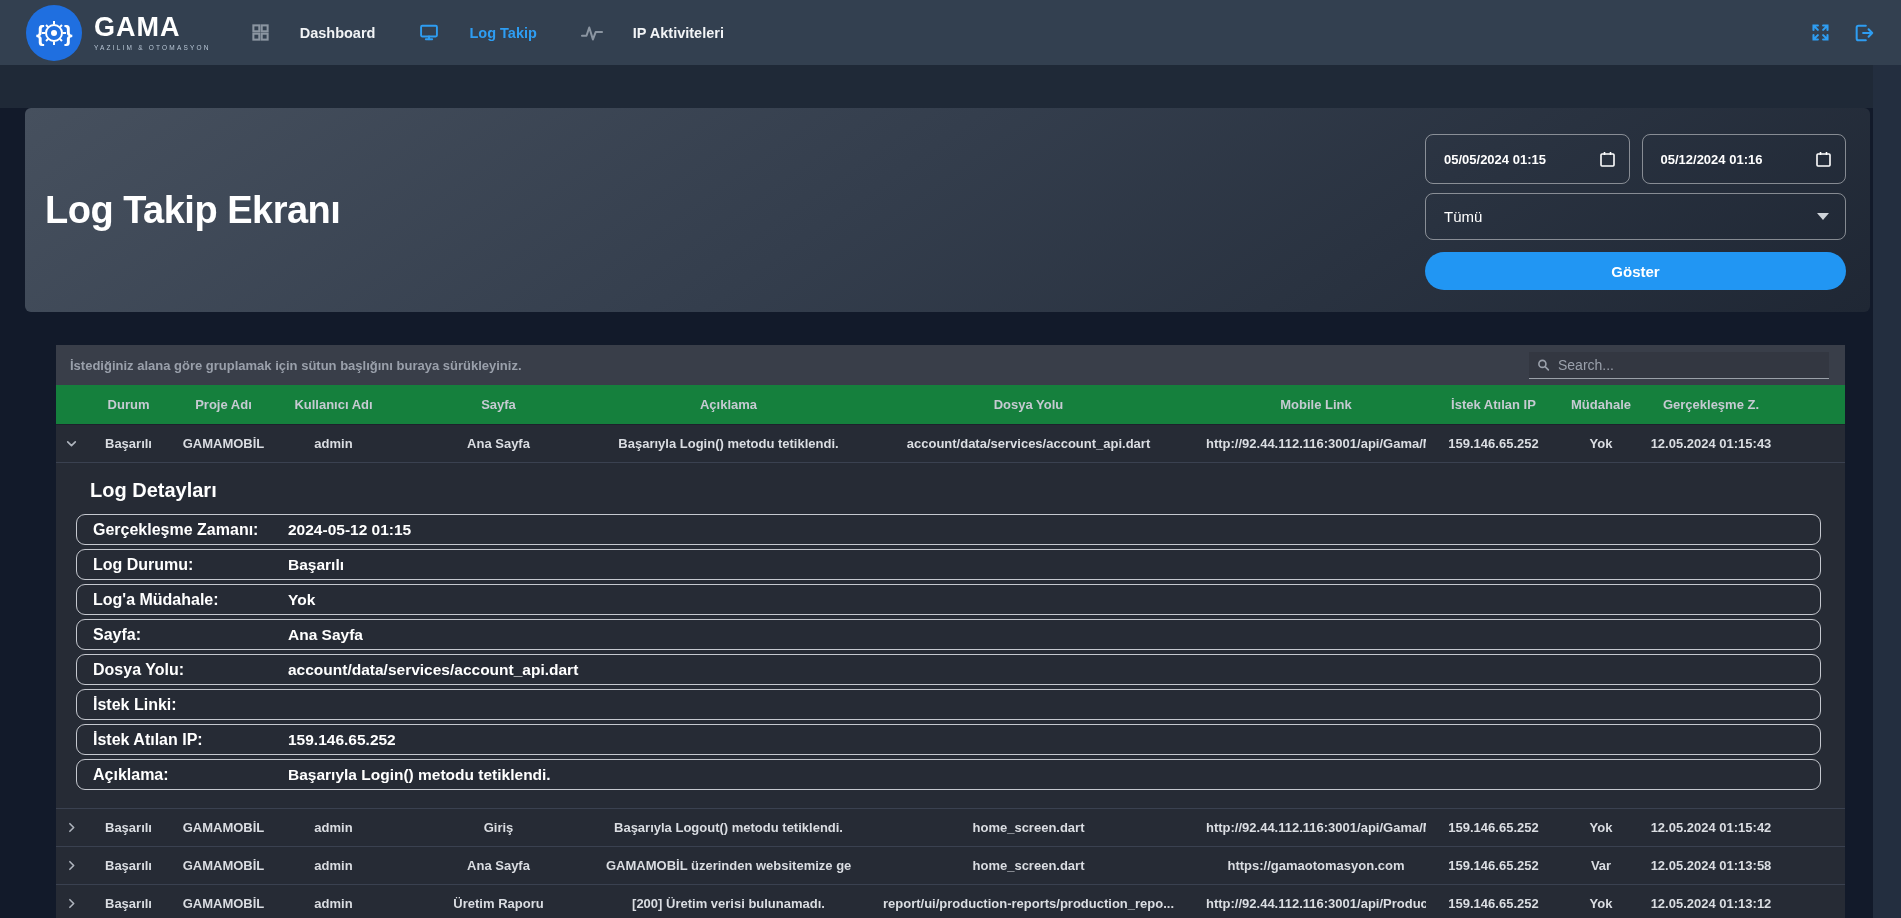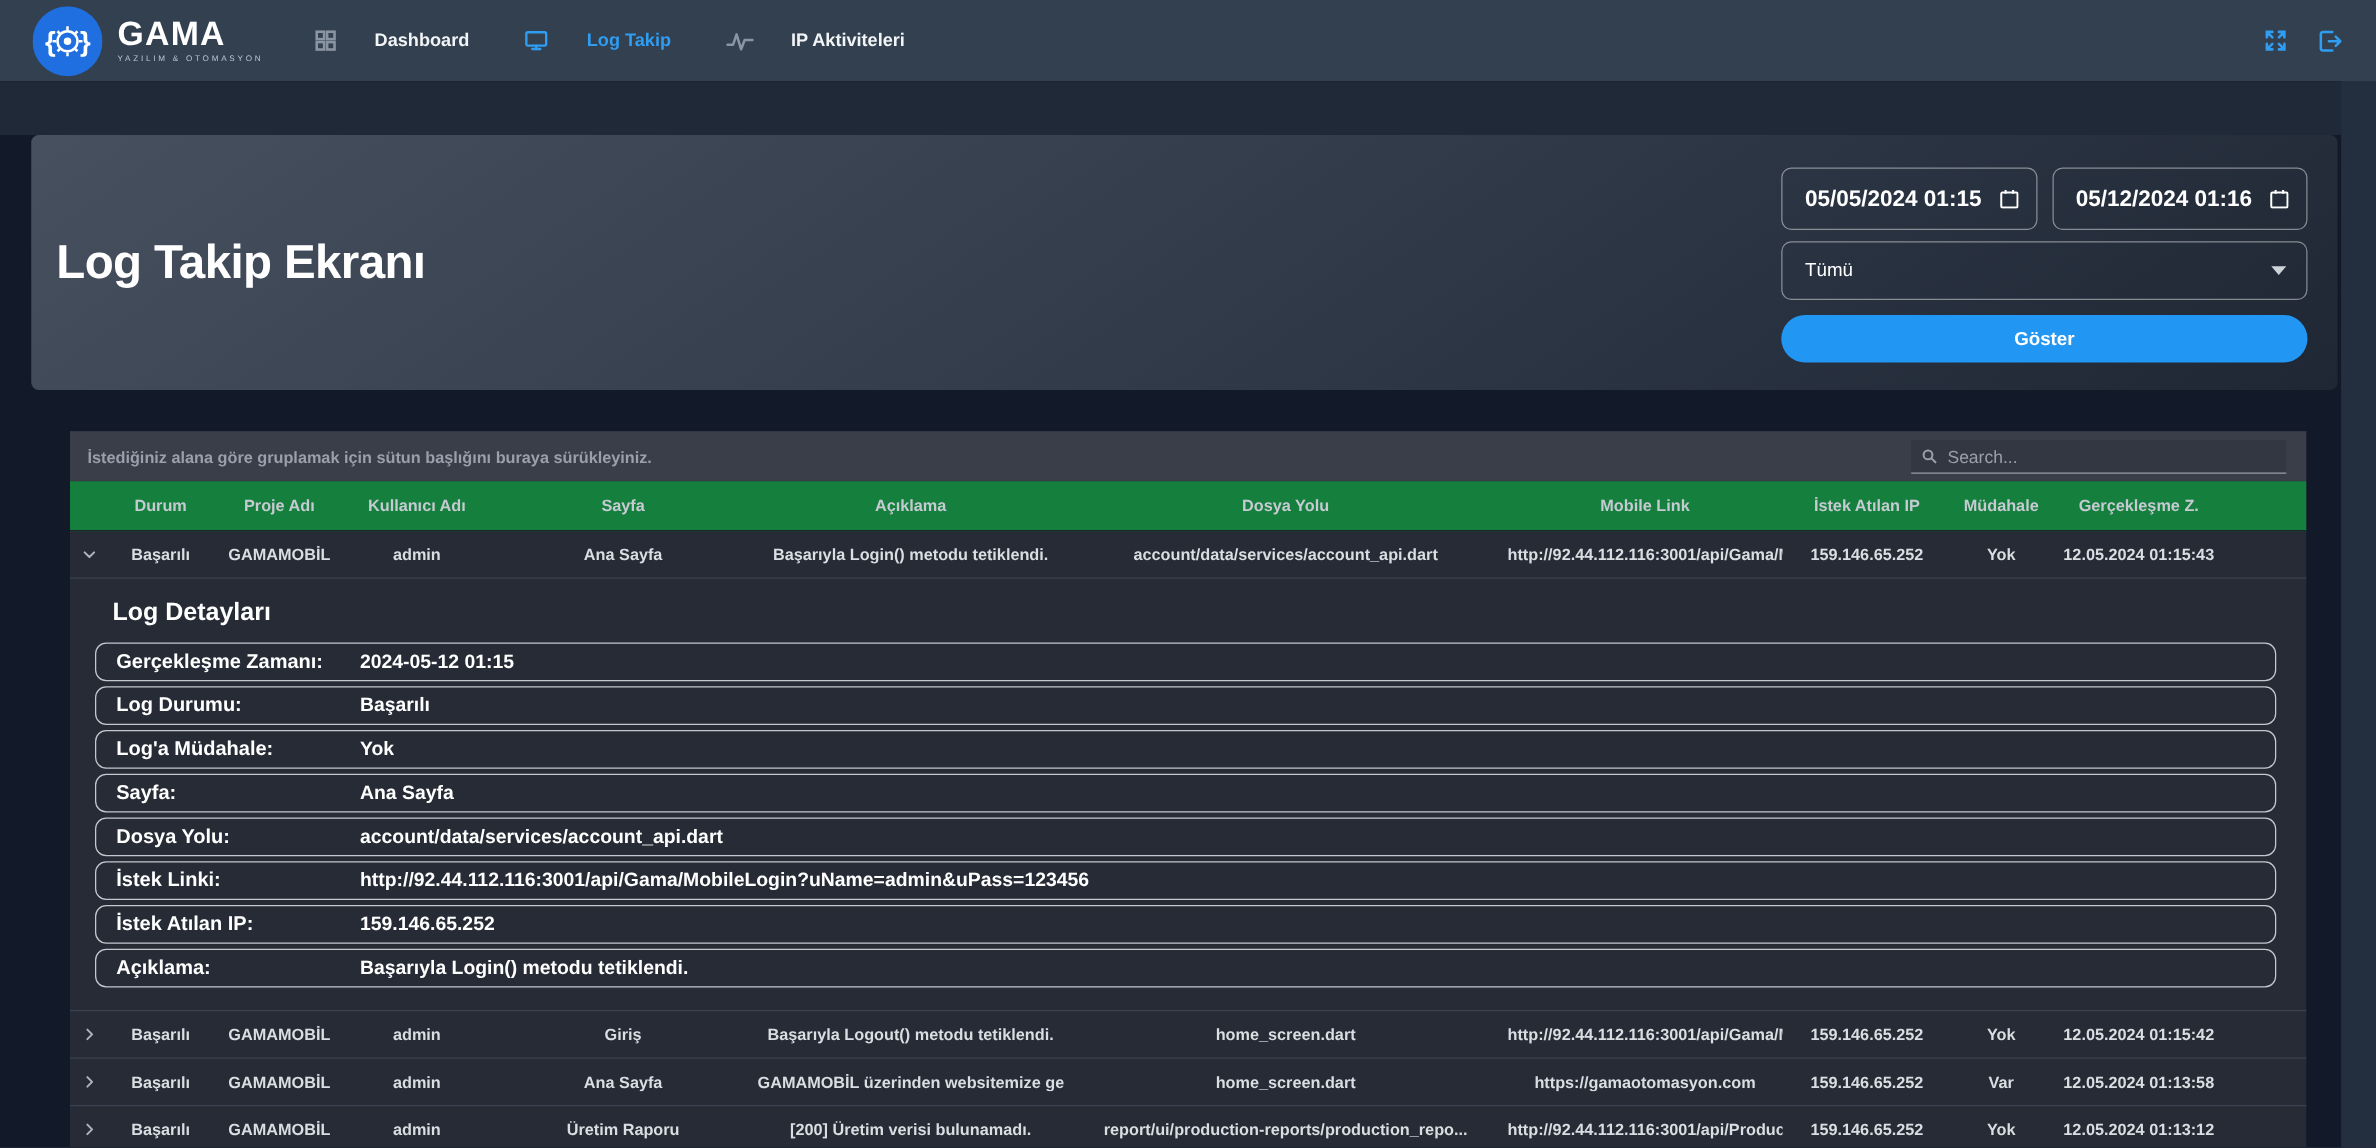--- a/index.html
+++ b/index.html
@@ -29,21 +29,21 @@
 
   
   .hero { margin:0 3px 0 25px; height:204px; border-radius:6px;
           background:linear-gradient(145deg,#46505e 0%,#343e4d 45%,#1f2734 100%);
           display:flex; align-items:center; justify-content:space-between; padding:0 24px 0 20px; }
   .hero-title { color:#fff; font-size:38px; font-weight:bold; letter-spacing:-0.5px; }
   .filters { width:421px; display:flex; flex-direction:column; padding-top:4px; }
   .date-row { display:flex; gap:12px; }
   .date-input { flex:1; height:50px; border:1px solid rgba(255,255,255,0.45); border-radius:8px;
                 display:flex; align-items:center; justify-content:space-between; padding:0 14px 0 18px;
-                color:#fff; font-size:18px; font-weight:bold; cursor:pointer; }
+                color:#fff; font-size:13px; font-weight:bold; cursor:pointer; }
   .select-box { margin-top:9px; height:47px; border:1px solid rgba(255,255,255,0.45); border-radius:8px;
                 display:flex; align-items:center; justify-content:space-between; padding:0 16px 0 18px;
                 color:#fff; font-size:15px; cursor:pointer;gap:36px; }
   .caret { width:0; height:0; border-left:6px solid transparent; border-right:6px solid transparent;
            border-top:7px solid #cfd4da; }
   .submit-btn { margin-top:12px; height:38px; border:none; border-radius:19px; background:#2196f3;
                 color:#fff; font-size:15px; font-weight:bold; cursor:pointer; font-family:inherit; }
 
   
   .panel { margin:33px 0 0 56px; width:1789px; background:#262b35; }
@@ -239,21 +239,20 @@
             <div class="detail-field">
               <span class="df-label">Sayfa:</span>
               <span class="df-value">Ana Sayfa</span>
             </div>
             <div class="detail-field">
               <span class="df-label">Dosya Yolu:</span>
               <span class="df-value">account/data/services/account_api.dart</span>
             </div>
             <div class="detail-field">
               <span class="df-label">İstek Linki:</span>
-              <span class="df-value">http://92.44.112.116:3001/api/Gama/MobileLogin?uName=admin&amp;uPass=123456</span>
             </div>
             <div class="detail-field">
               <span class="df-label">İstek Atılan IP:</span>
               <span class="df-value">159.146.65.252</span>
             </div>
             <div class="detail-field">
               <span class="df-label">Açıklama:</span>
               <span class="df-value">Başarıyla Login() metodu tetiklendi.</span>
             </div>
           </div>

